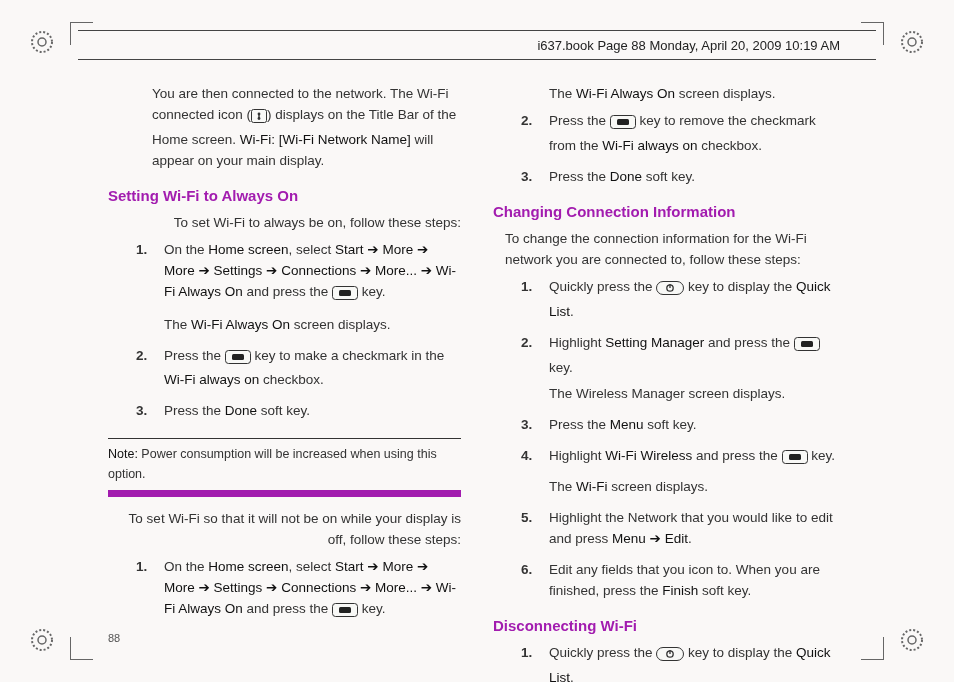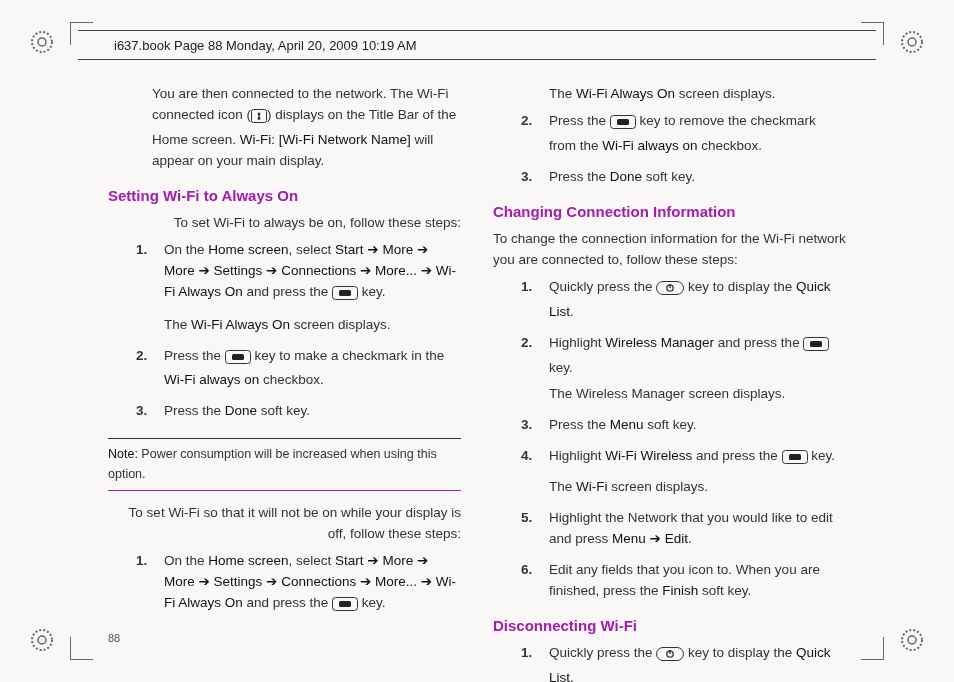--- a/index.html
+++ b/index.html
@@ -37,20 +37,21 @@
     position: absolute;
     top: 30px; left: 78px; right: 78px;
     height: 28px;
     border-top: 1px solid #444;
     border-bottom: 1px solid #444;
     font-size: 13px;
     color: #222;
     display: flex;
     align-items: center;
     padding: 0 36px;
+    justify-content: flex-end;
   }
   .page-wrap {
     position: absolute;
     top: 84px; left: 108px; right: 108px; bottom: 60px;
     display: flex;
     gap: 32px;
   }
   .col {
     flex: 1;
     min-width: 0;
@@ -78,21 +79,21 @@
     padding-left: 28px;
     margin-bottom: 10px;
   }
   ol.steps > li > .num {
     position: absolute;
     left: 0; top: 0;
     font-weight: bold;
   }
   .note-rule {
     border-top: 1px solid #333;
-    border-bottom: 1px solid #a21caf;
+    border-bottom: 7px solid #a21caf;
     padding: 6px 0;
     margin: 16px 0 12px 0;
     font-size: 12.5px;
     color: #333;
   }
   .key-icon {
     display: inline-block;
     vertical-align: -4px;
   }
   .page-num {
@@ -195,32 +196,32 @@
               <rect x="0.5" y="0.5" width="25" height="13" rx="3" fill="#f8f8f6" stroke="#333"></rect>
               <rect x="7" y="4" width="12" height="6" rx="1.5" fill="#222"></rect>
             </svg></span><span> key to remove the checkmark from the </span><b>Wi-Fi always on</b><span> checkbox.</span>
       </li>
       <li><span class="num">3.</span>
         <span>Press the </span><b>Done</b><span> soft key.</span>
       </li>
     </ol>
 
     <h3 class="sec">Changing Connection Information</h3>
-    <p class="para" style="">To change the connection information for the Wi-Fi network you are connected to, follow these steps:</p>
+    <p class="para" style="margin-left:12px">To change the connection information for the Wi-Fi network you are connected to, follow these steps:</p>
 
     <ol class="steps">
       <li><span class="num">1.</span>
         <span>Quickly press the </span><span class="key-icon"><svg width="28" height="14" viewBox="0 0 28 14">
               <rect x="0.5" y="0.5" width="27" height="13" rx="6.5" fill="#f8f8f6" stroke="#333"></rect>
               <circle cx="14" cy="7" r="3.2" fill="none" stroke="#333" stroke-width="1.3"></circle>
               <line x1="14" y1="3" x2="14" y2="7" stroke="#333" stroke-width="1.3"></line>
             </svg></span><span> key to display the </span><b>Quick List</b><span>.</span>
       </li>
       <li><span class="num">2.</span>
-        <span>Highlight </span><b>Wireless Manager</b><span> and press the </span><span class="key-icon"><svg width="26" height="14" viewBox="0 0 26 14">
+        <span>Highlight </span><b>Setting Manager</b><span> and press the </span><span class="key-icon"><svg width="26" height="14" viewBox="0 0 26 14">
               <rect x="0.5" y="0.5" width="25" height="13" rx="3" fill="#f8f8f6" stroke="#333"></rect>
               <rect x="7" y="4" width="12" height="6" rx="1.5" fill="#222"></rect>
             </svg></span><span> key.</span>
         <div style="height:6px"></div>
         <span>The Wireless Manager screen displays.</span>
       </li>
       <li><span class="num">3.</span>
         <span>Press the </span><b>Menu</b><span> soft key.</span>
       </li>
       <li><span class="num">4.</span>

